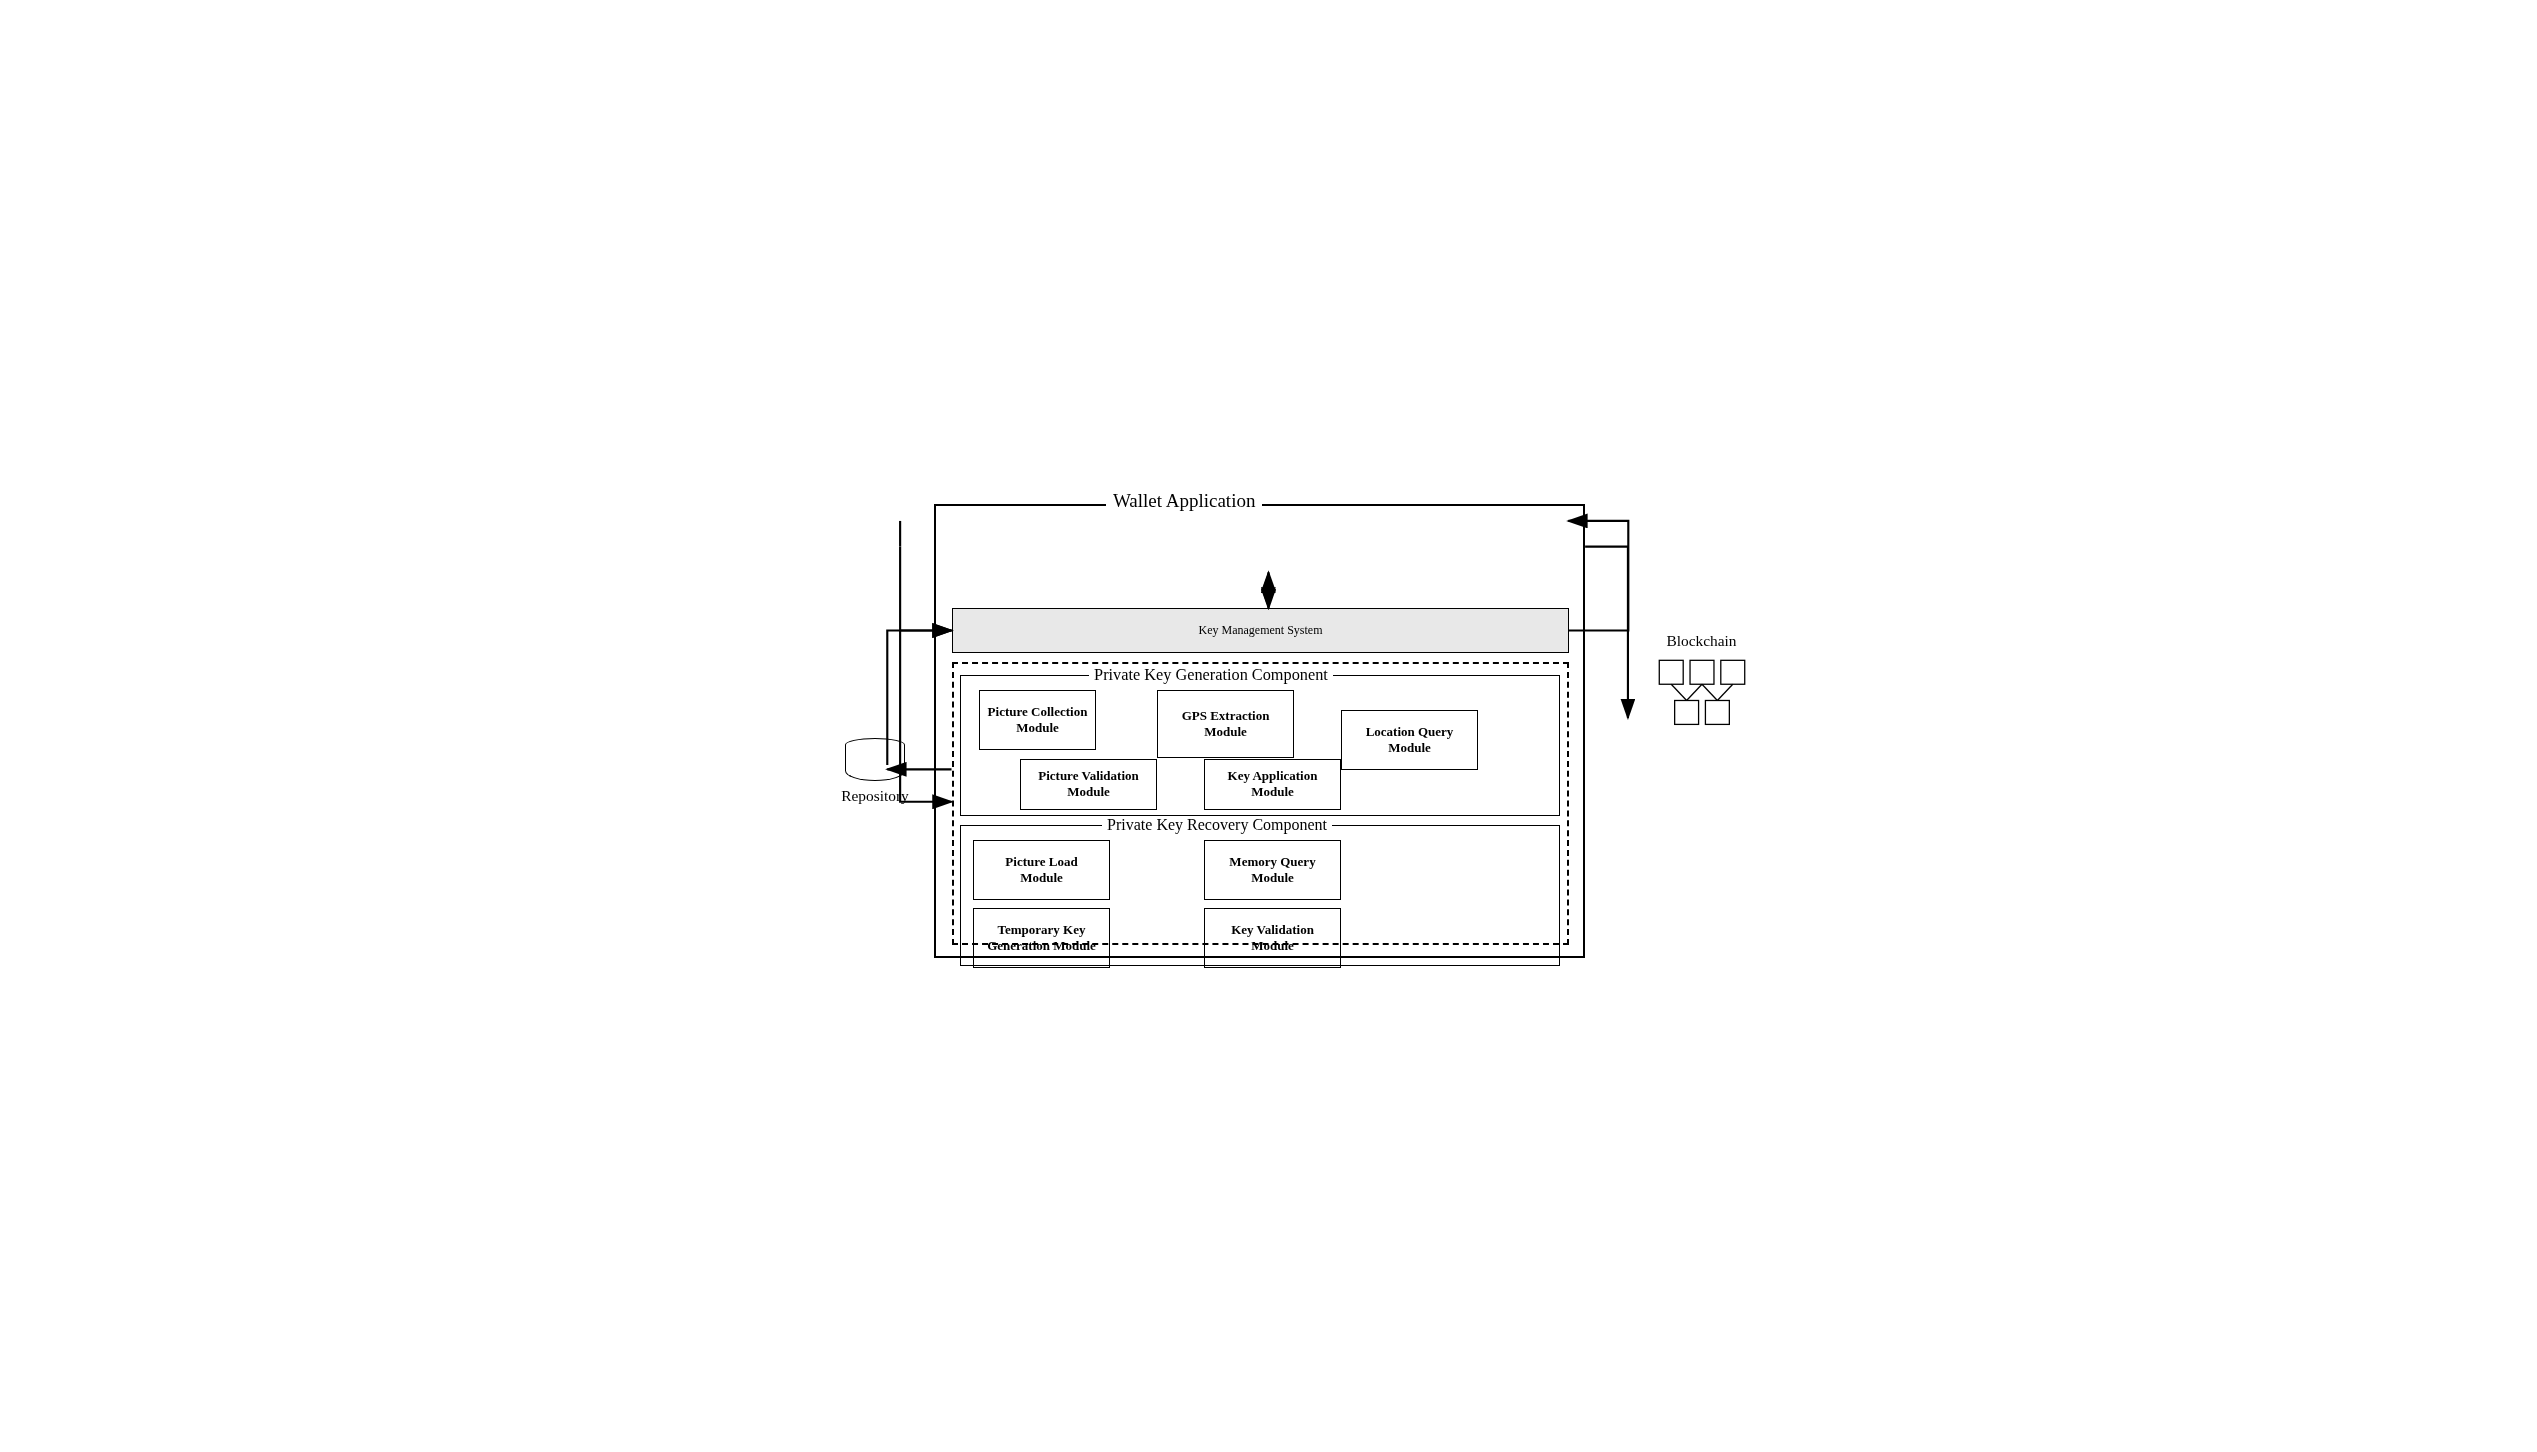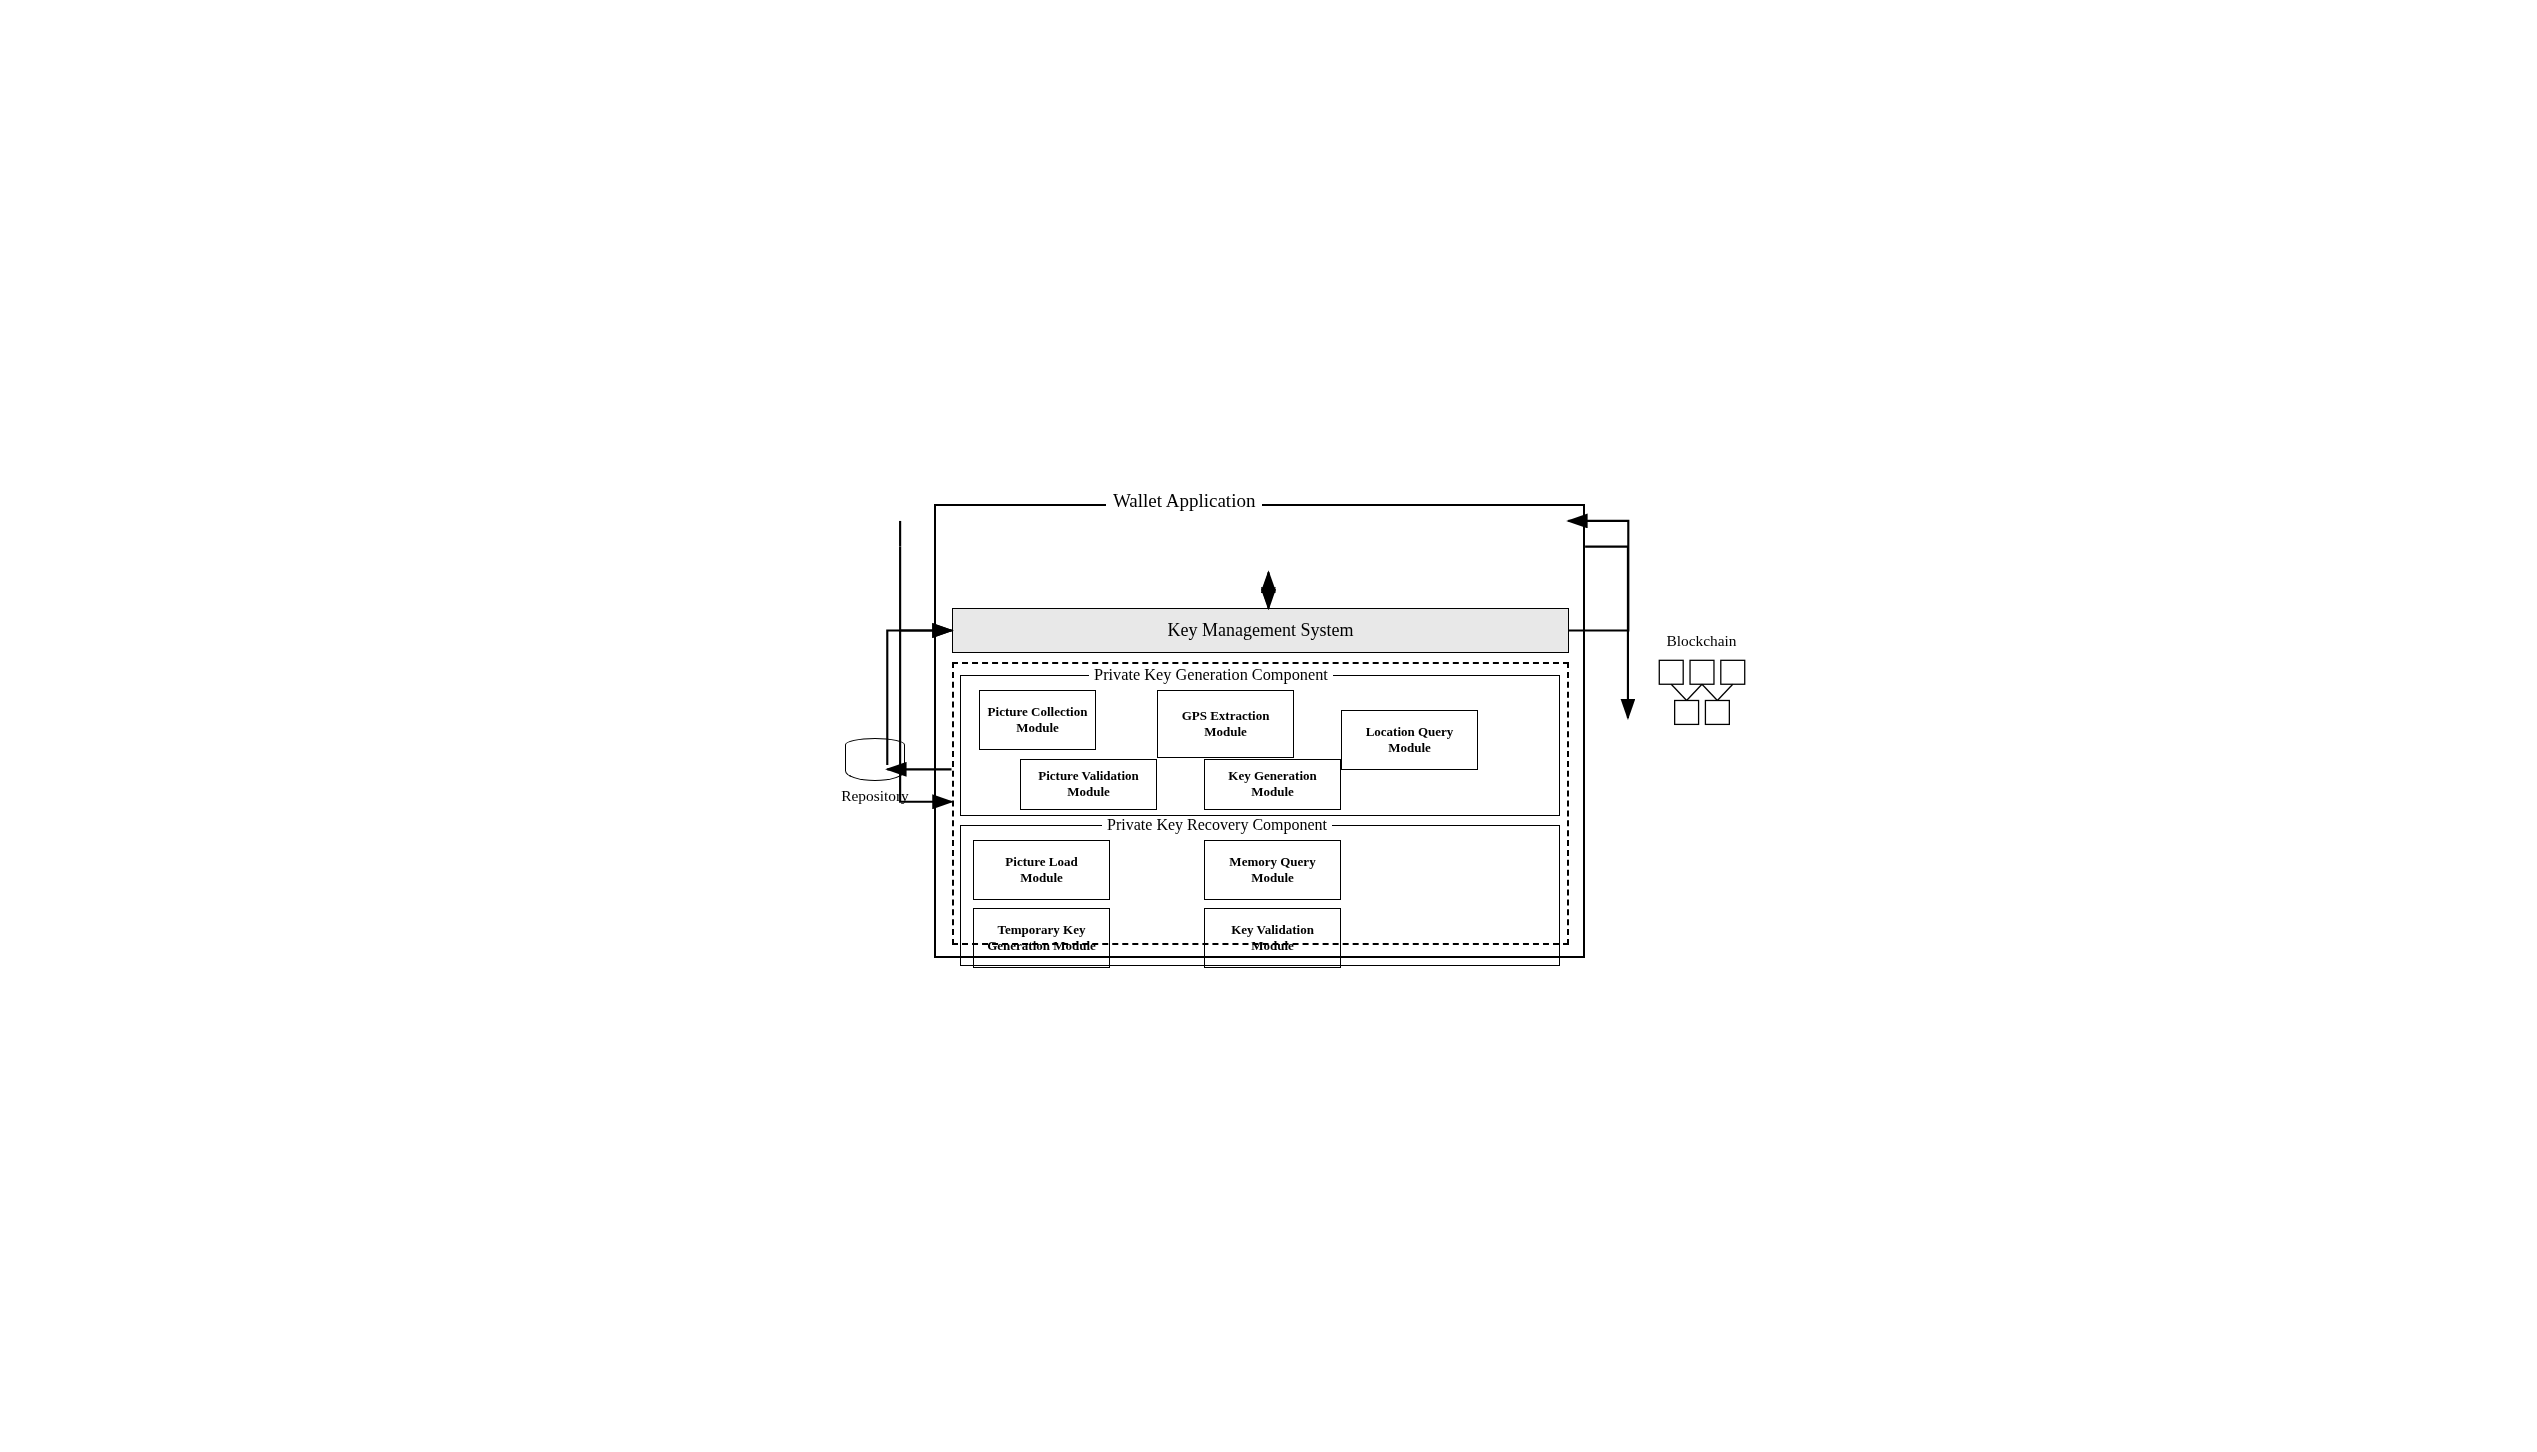--- a/index.html
+++ b/index.html
@@ -63,21 +63,21 @@
       width: 617px;
       height: 45px;
       border: 1.7px solid #000;
       background: #e8e8e8;
       display: flex;
       align-items: center;
       justify-content: center;
     }
 
     .kms-label {
-      font-size: 18px;
+      font-size: 12px;
     }
 
     
     .dashed-container {
       position: absolute;
       top: 184px;
       left: 69px;
       width: 617px;
       height: 283px;
       border: 2.1px dashed #000;
@@ -311,21 +311,21 @@
     <span style="white-space:pre-line;">Location Query
 Module</span>
   </div>
 
   <div class="module-box picture-validation">
     <span style="white-space:pre-line;">Picture Validation
 Module</span>
   </div>
 
   <div class="module-box key-generation">
-    <span style="white-space:pre-line;">Key Generation
+    <span style="white-space:pre-line;">Key Application
 Module</span>
   </div>
 
   <div class="pkr-box"></div>
   <div class="pkr-label">Private Key Recovery Component</div>
 
   <div class="module-box picture-load">
     <span style="white-space:pre-line;">Picture Load
 Module</span>
   </div>

